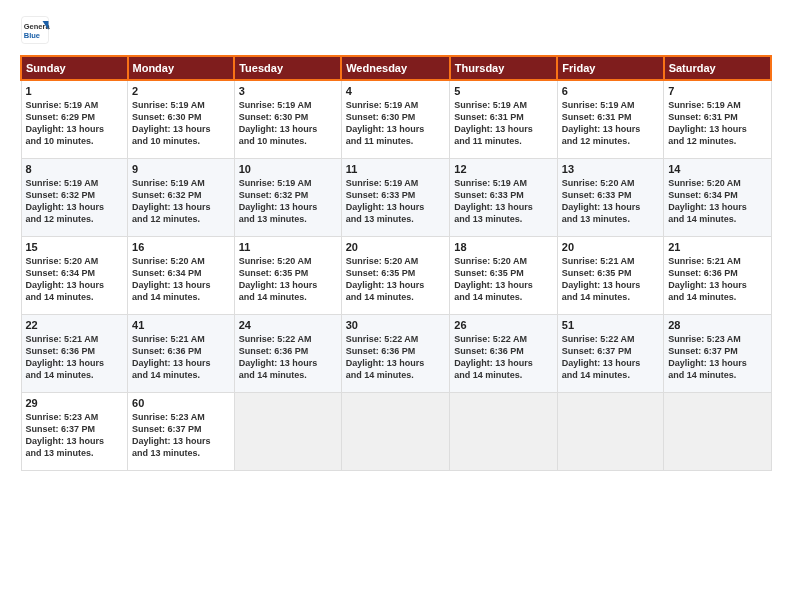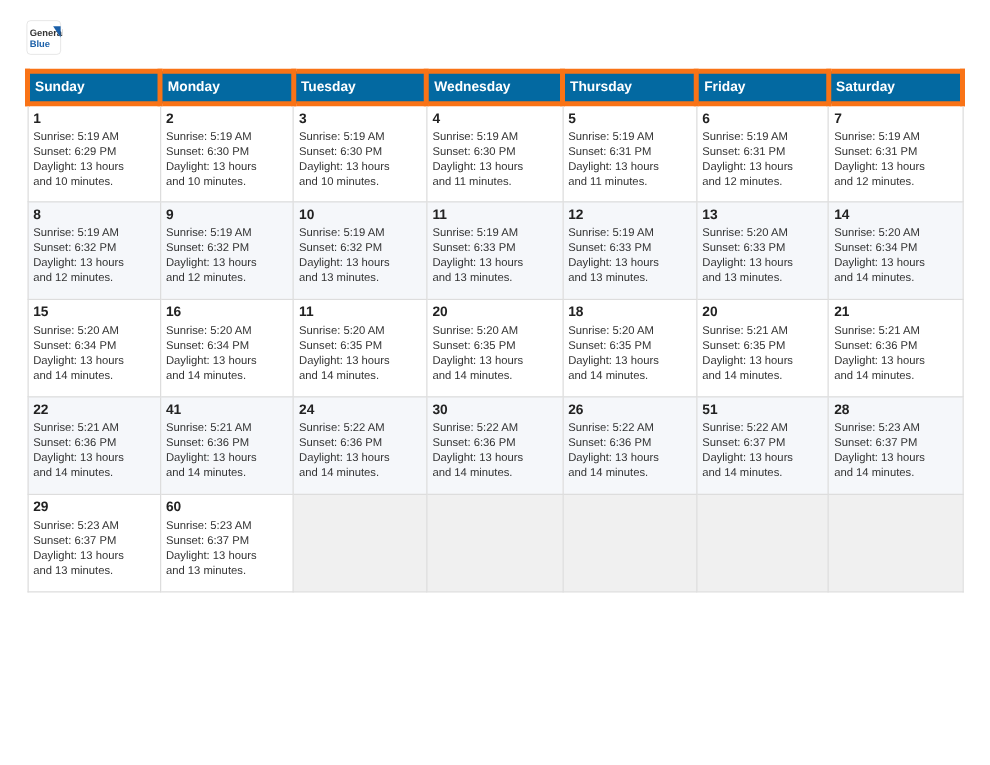--- a/index.html
+++ b/index.html
@@ -42,27 +42,27 @@
     .title-location {
       font-size: 14px;
       color: #555;
     }
     .calendar-table {
       width: 100%;
       border-collapse: collapse;
       font-size: 9.5px;
     }
     .calendar-table th {
-      background: #0369a1;
+      background: #7f1d1d;
       color: #fff;
       padding: 5px 4px;
       text-align: left;
       font-size: 11px;
       font-weight: bold;
-      border: 4px solid #f97316;
+      border: 2px solid #f97316;
     }
     .calendar-table td {
       vertical-align: top;
       padding: 4px 4px;
       border: 1px solid #ddd;
       height: 78px;
       width: 113px;
       background: #fff;
     }
     .calendar-table tr:nth-child(even) td {
@@ -72,20 +72,21 @@
       font-size: 11px;
       font-weight: bold;
       color: #222;
       display: block;
       margin-bottom: 2px;
     }
     .day-info {
       color: #333;
       line-height: 1.35;
       font-size: 9px;
+      font-weight: bold;
     }
     .empty-cell {
       background: #f0f0f0 !important;
     }
   </style>
 </head>
 <body>
 
 <div class="page">
   <div class="header-row">

